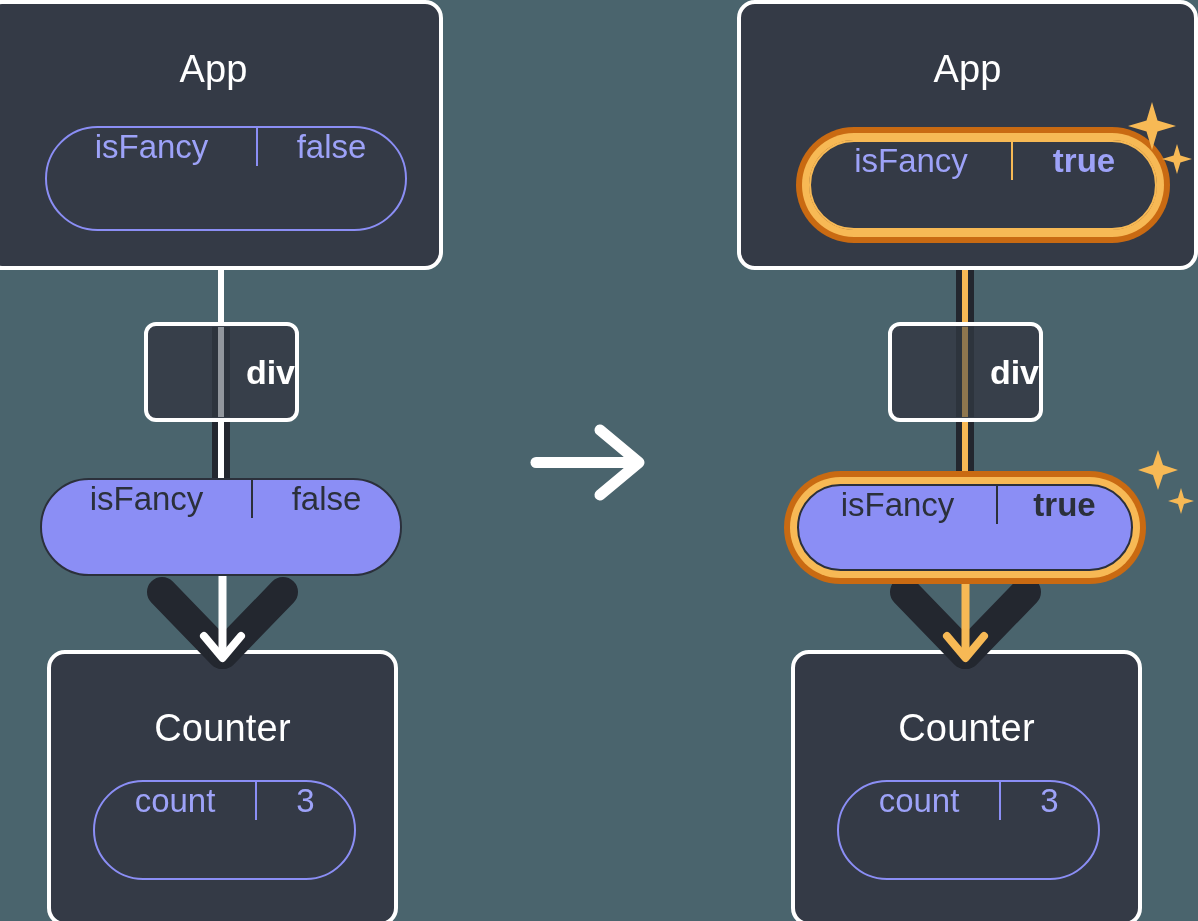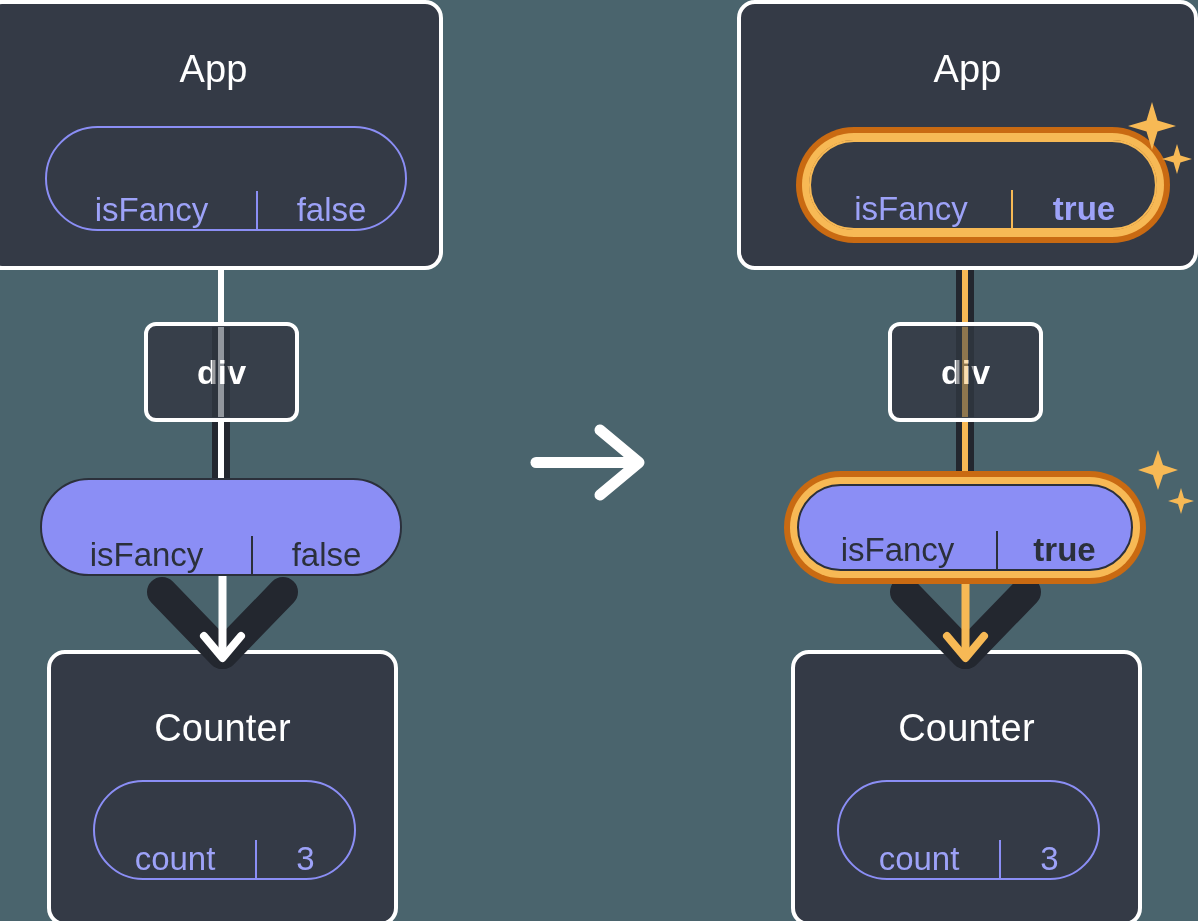--- a/index.html
+++ b/index.html
@@ -45,34 +45,34 @@
 
   
   .node-box {
     position: absolute;
     background: #343a46;
     border: 4px solid #ffffff;
     border-radius: 12px;
     box-sizing: border-box;
     display: flex;
     align-items: center;
-    justify-content: center;
+    justify-content: flex-end;
     color: #ffffff;
     font-size: 34px;
     font-weight: 700;
     z-index: 8;
   }
   .node-box.translucent { background: rgba(52,58,70,0.88); }
 
   
   .pill {
     position: absolute;
     box-sizing: border-box;
     display: flex;
-    align-items: flex-end;
+    align-items: flex-start;
     border-radius: 999px;
     overflow: hidden;
     z-index: 12;
   }
   .pill .cell {
     display: flex;
     align-items: center;
     justify-content: center;
     font-size: 33px;
     box-sizing: border-box;

